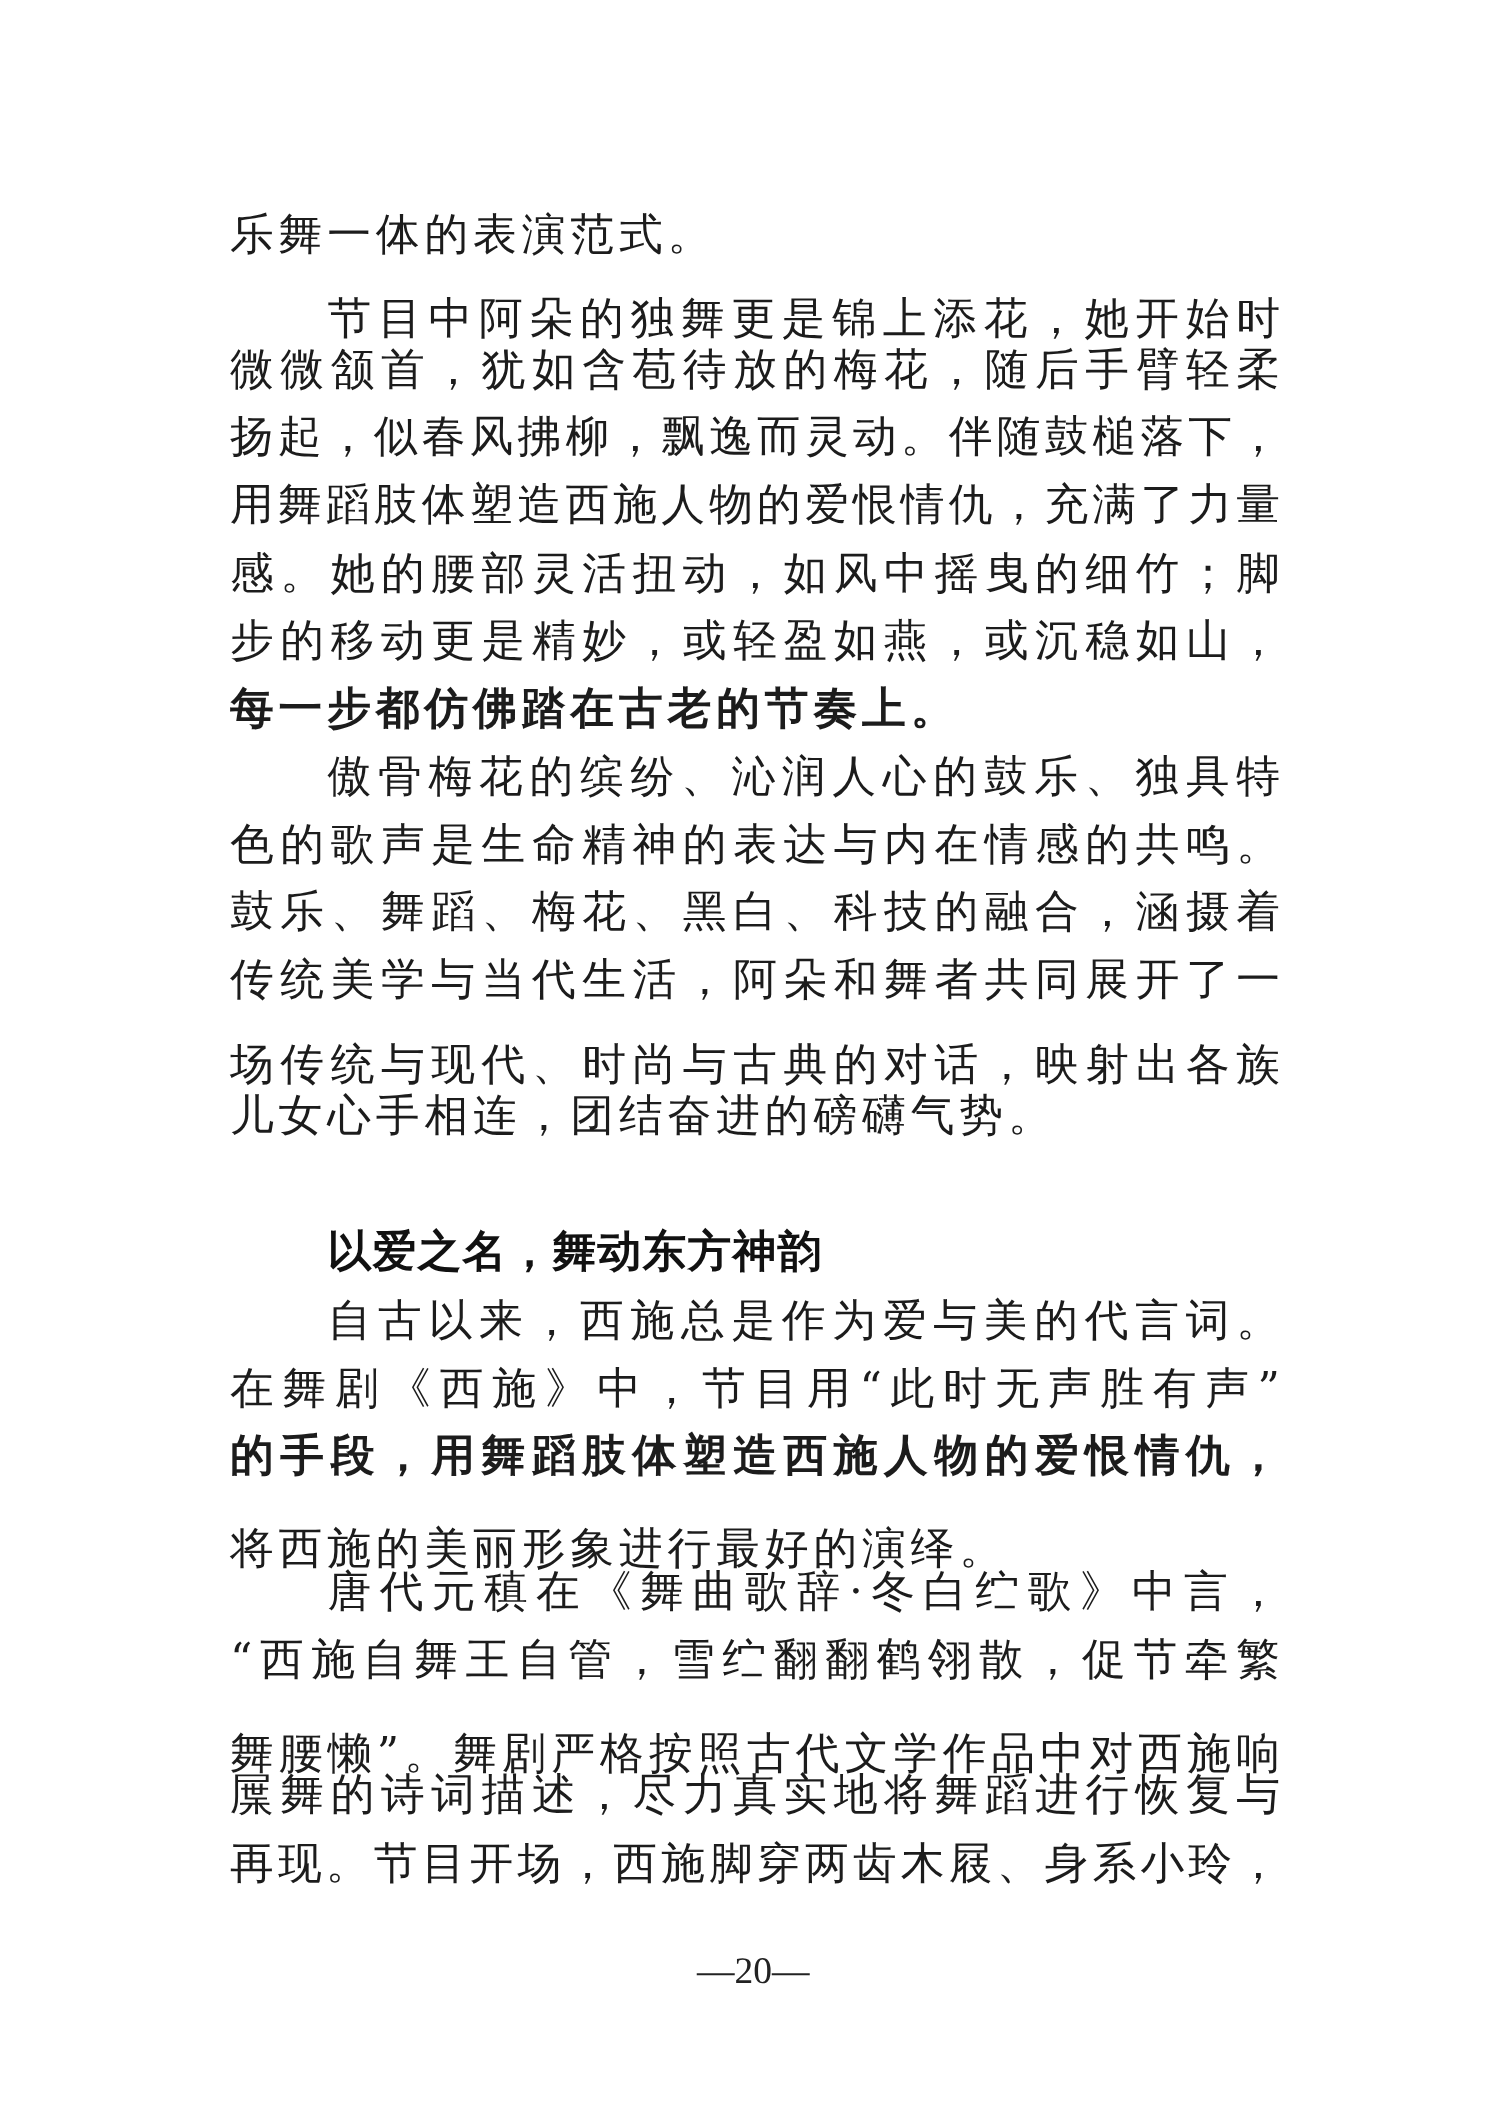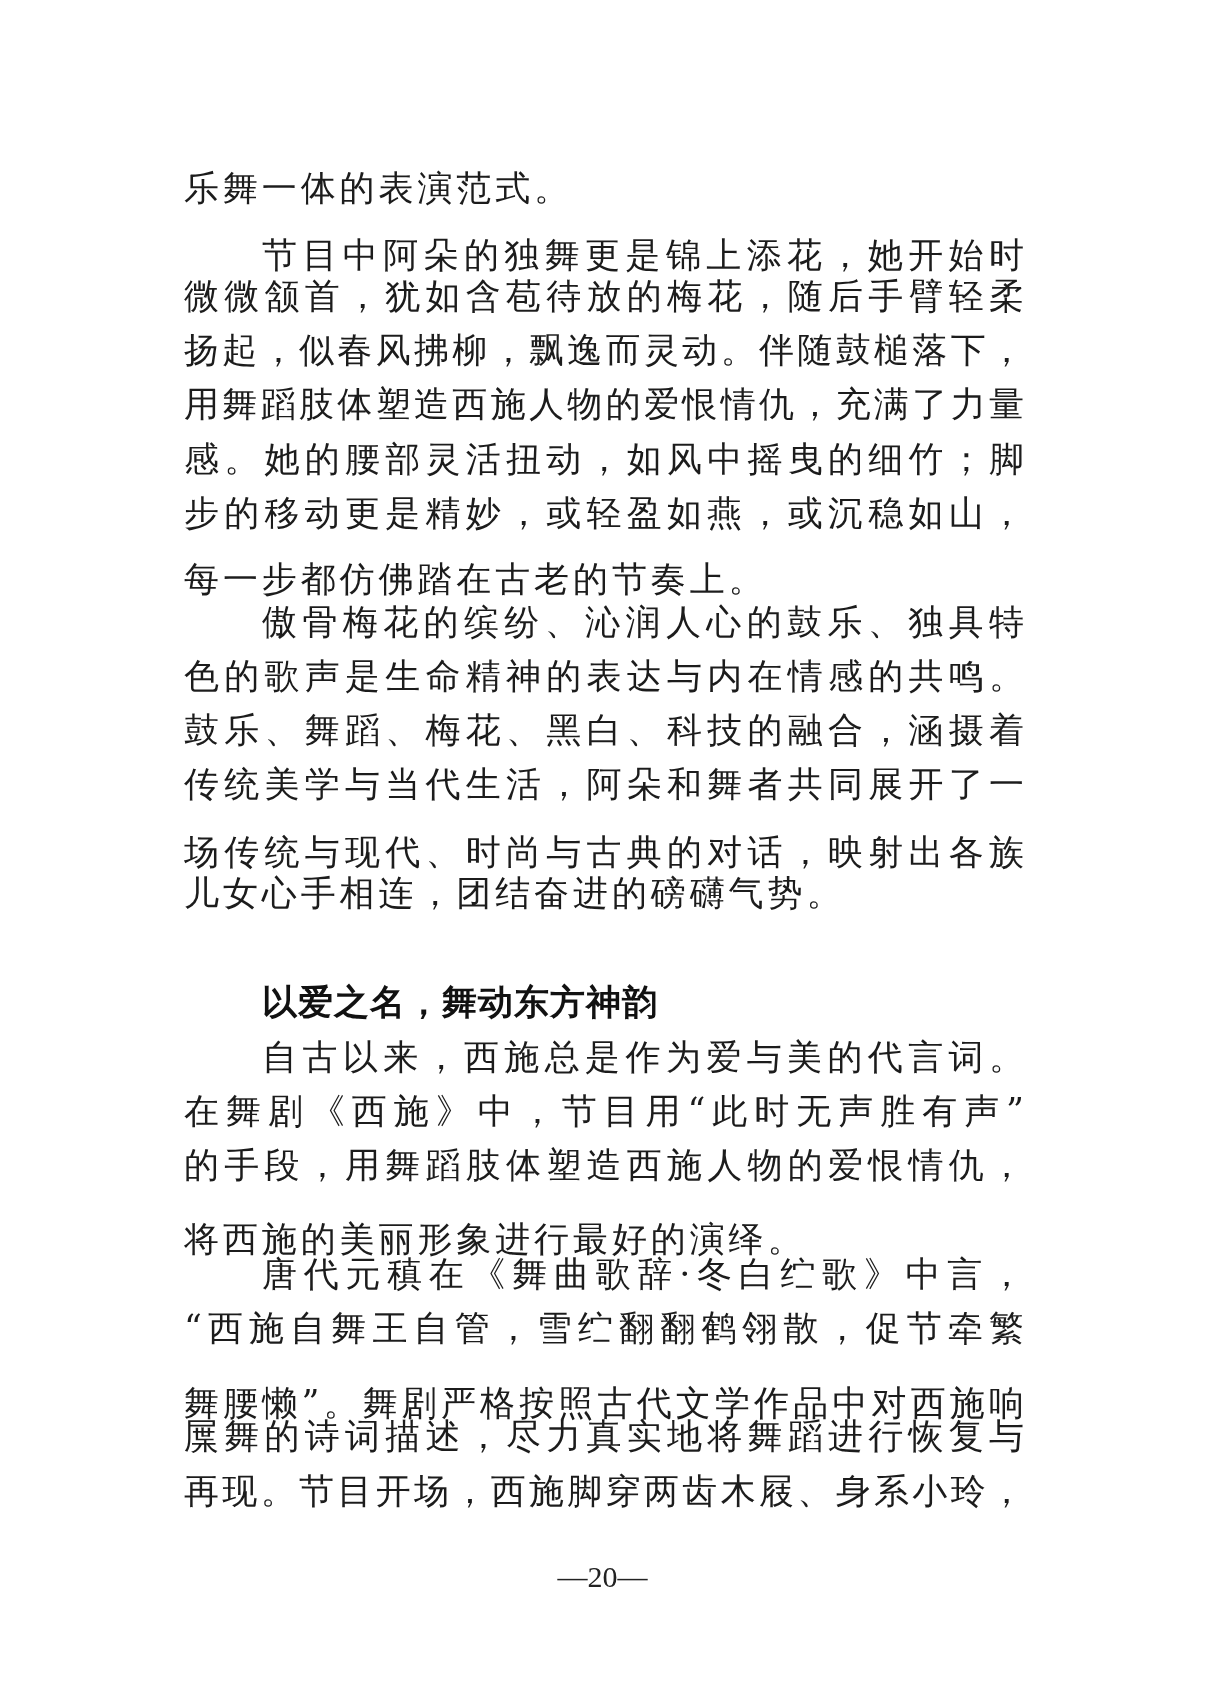--- a/index.html
+++ b/index.html
@@ -21,33 +21,33 @@
 
 <div class="page">
 
   <div class="line" style="top:161px;">乐舞一体的表演范式。</div>
   <div class="line indent just" style="top:228px;">节目中阿朵的独舞更是锦上添花，她开始时</div>
   <div class="line just" style="top:269px;">微微颔首，犹如含苞待放的梅花，随后手臂轻柔</div>
   <div class="line just" style="top:323px;">扬起，似春风拂柳，飘逸而灵动。伴随鼓槌落下，</div>
   <div class="line just" style="top:377px;">用舞蹈肢体塑造西施人物的爱恨情仇，充满了力量</div>
   <div class="line just" style="top:432px;">感。她的腰部灵活扭动，如风中摇曳的细竹；脚</div>
   <div class="line just" style="top:486px;">步的移动更是精妙，或轻盈如燕，或沉稳如山，</div>
-  <div class="line" style="top:552px;">每一步都仿佛踏在古老的节奏上。</div>
+  <div class="line" style="top:540px;font-weight:bold;">每一步都仿佛踏在古老的节奏上。</div>
   <div class="line indent just" style="top:595px;">傲骨梅花的缤纷、沁润人心的鼓乐、独具特</div>
   <div class="line just" style="top:649px;">色的歌声是生命精神的表达与内在情感的共鸣。</div>
   <div class="line just" style="top:703px;">鼓乐、舞蹈、梅花、黑白、科技的融合，涵摄着</div>
   <div class="line just" style="top:757px;">传统美学与当代生活，阿朵和舞者共同展开了一</div>
   <div class="line just" style="top:812px;margin-top:13px;">场传统与现代、时尚与古典的对话，映射出各族</div>
   <div class="line" style="top:866px;">儿女心手相连，团结奋进的磅礴气势。</div>
 
   <div class="heading">以爱之名，舞动东方神韵</div>
 
   <div class="line indent just" style="top:1030px;">自古以来，西施总是作为爱与美的代言词。</div>
   <div class="line just" style="top:1084px;">在舞剧《西施》中，节目用“此时无声胜有声”</div>
-  <div class="line just" style="top:1138px;">的手段，用舞蹈肢体塑造西施人物的爱恨情仇，</div>
+  <div class="line just" style="top:1138px;font-weight:bold;">的手段，用舞蹈肢体塑造西施人物的爱恨情仇，</div>
   <div class="line" style="top:1192px;margin-top:20px;">将西施的美丽形象进行最好的演绎。</div>
   <div class="line just" style="top:1301px;">“西施自舞王自管，雪纻翻翻鹤翎散，促节牵繁</div>
   <div class="line indent just" style="top:1247px;">唐代元稹在《舞曲歌辞·冬白纻歌》中言，</div>
   <div class="line just" style="top:1376px;">舞腰懒”。舞剧严格按照古代文学作品中对西施响</div>
   <div class="line just" style="top:1409px;">屟舞的诗词描述，尽力真实地将舞蹈进行恢复与</div>
   <div class="line just" style="top:1464px;">再现。节目开场，西施脚穿两齿木屐、身系小玲，</div>
 
   <div class="pagenum">—20—</div>
 </div>
 

